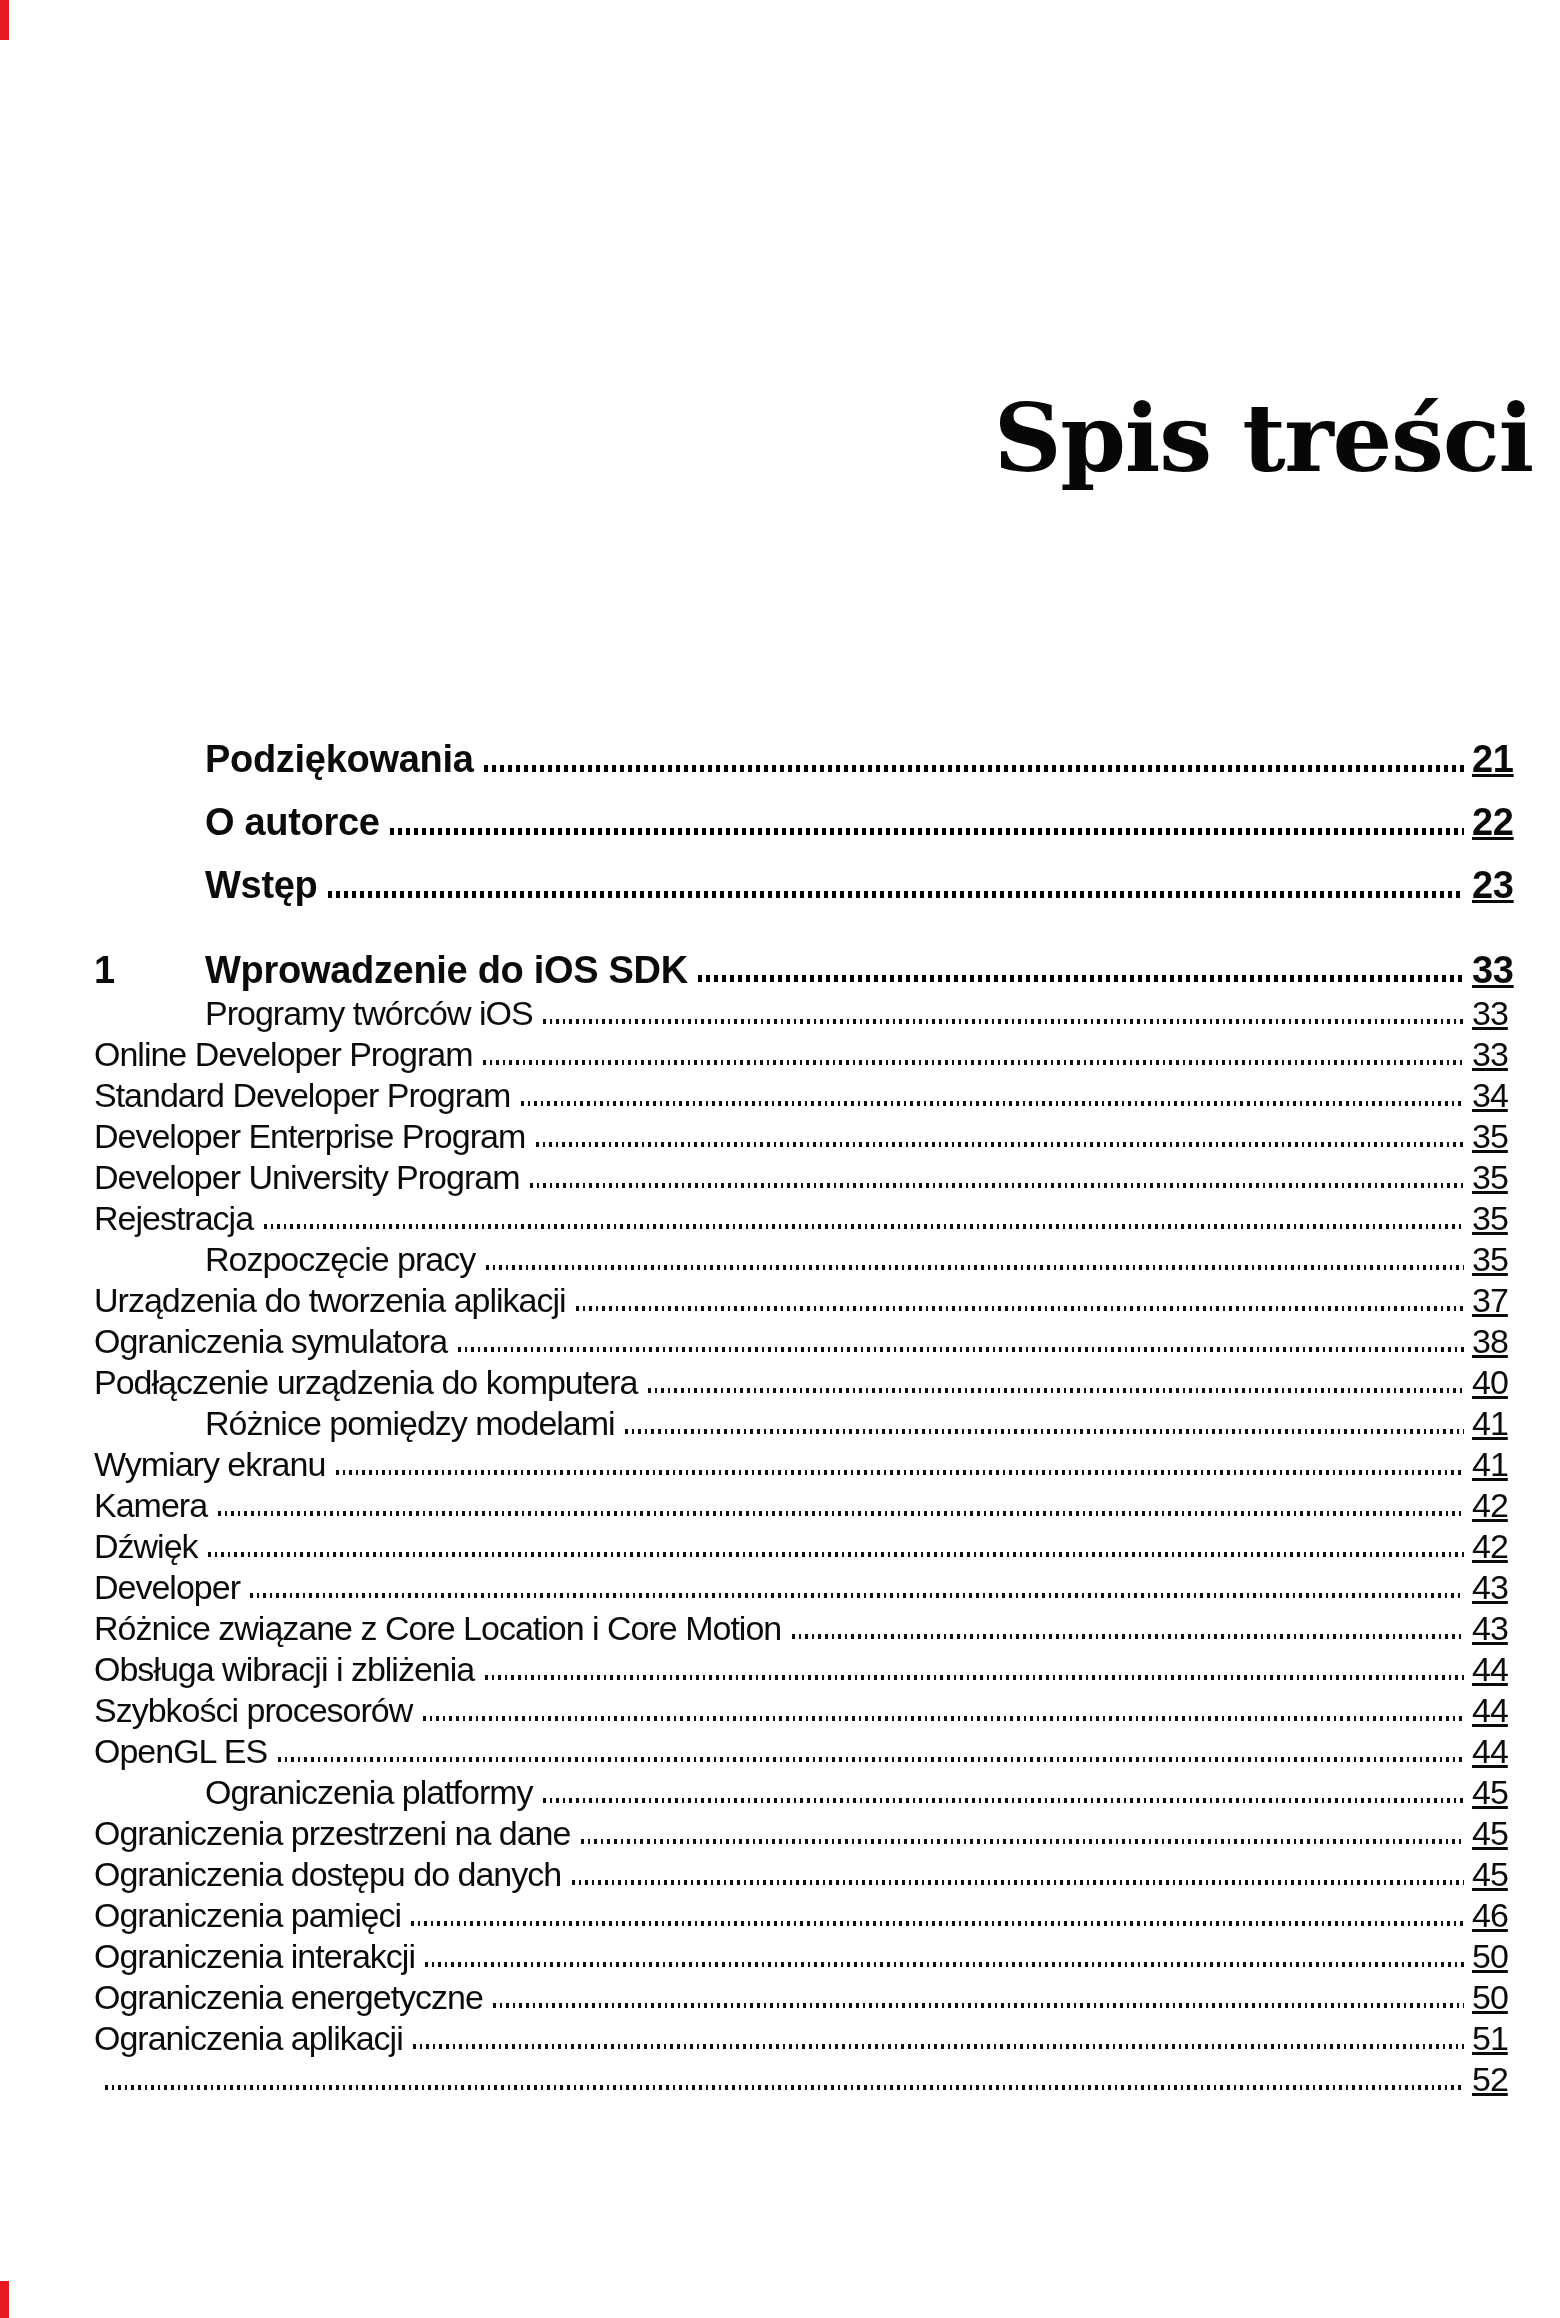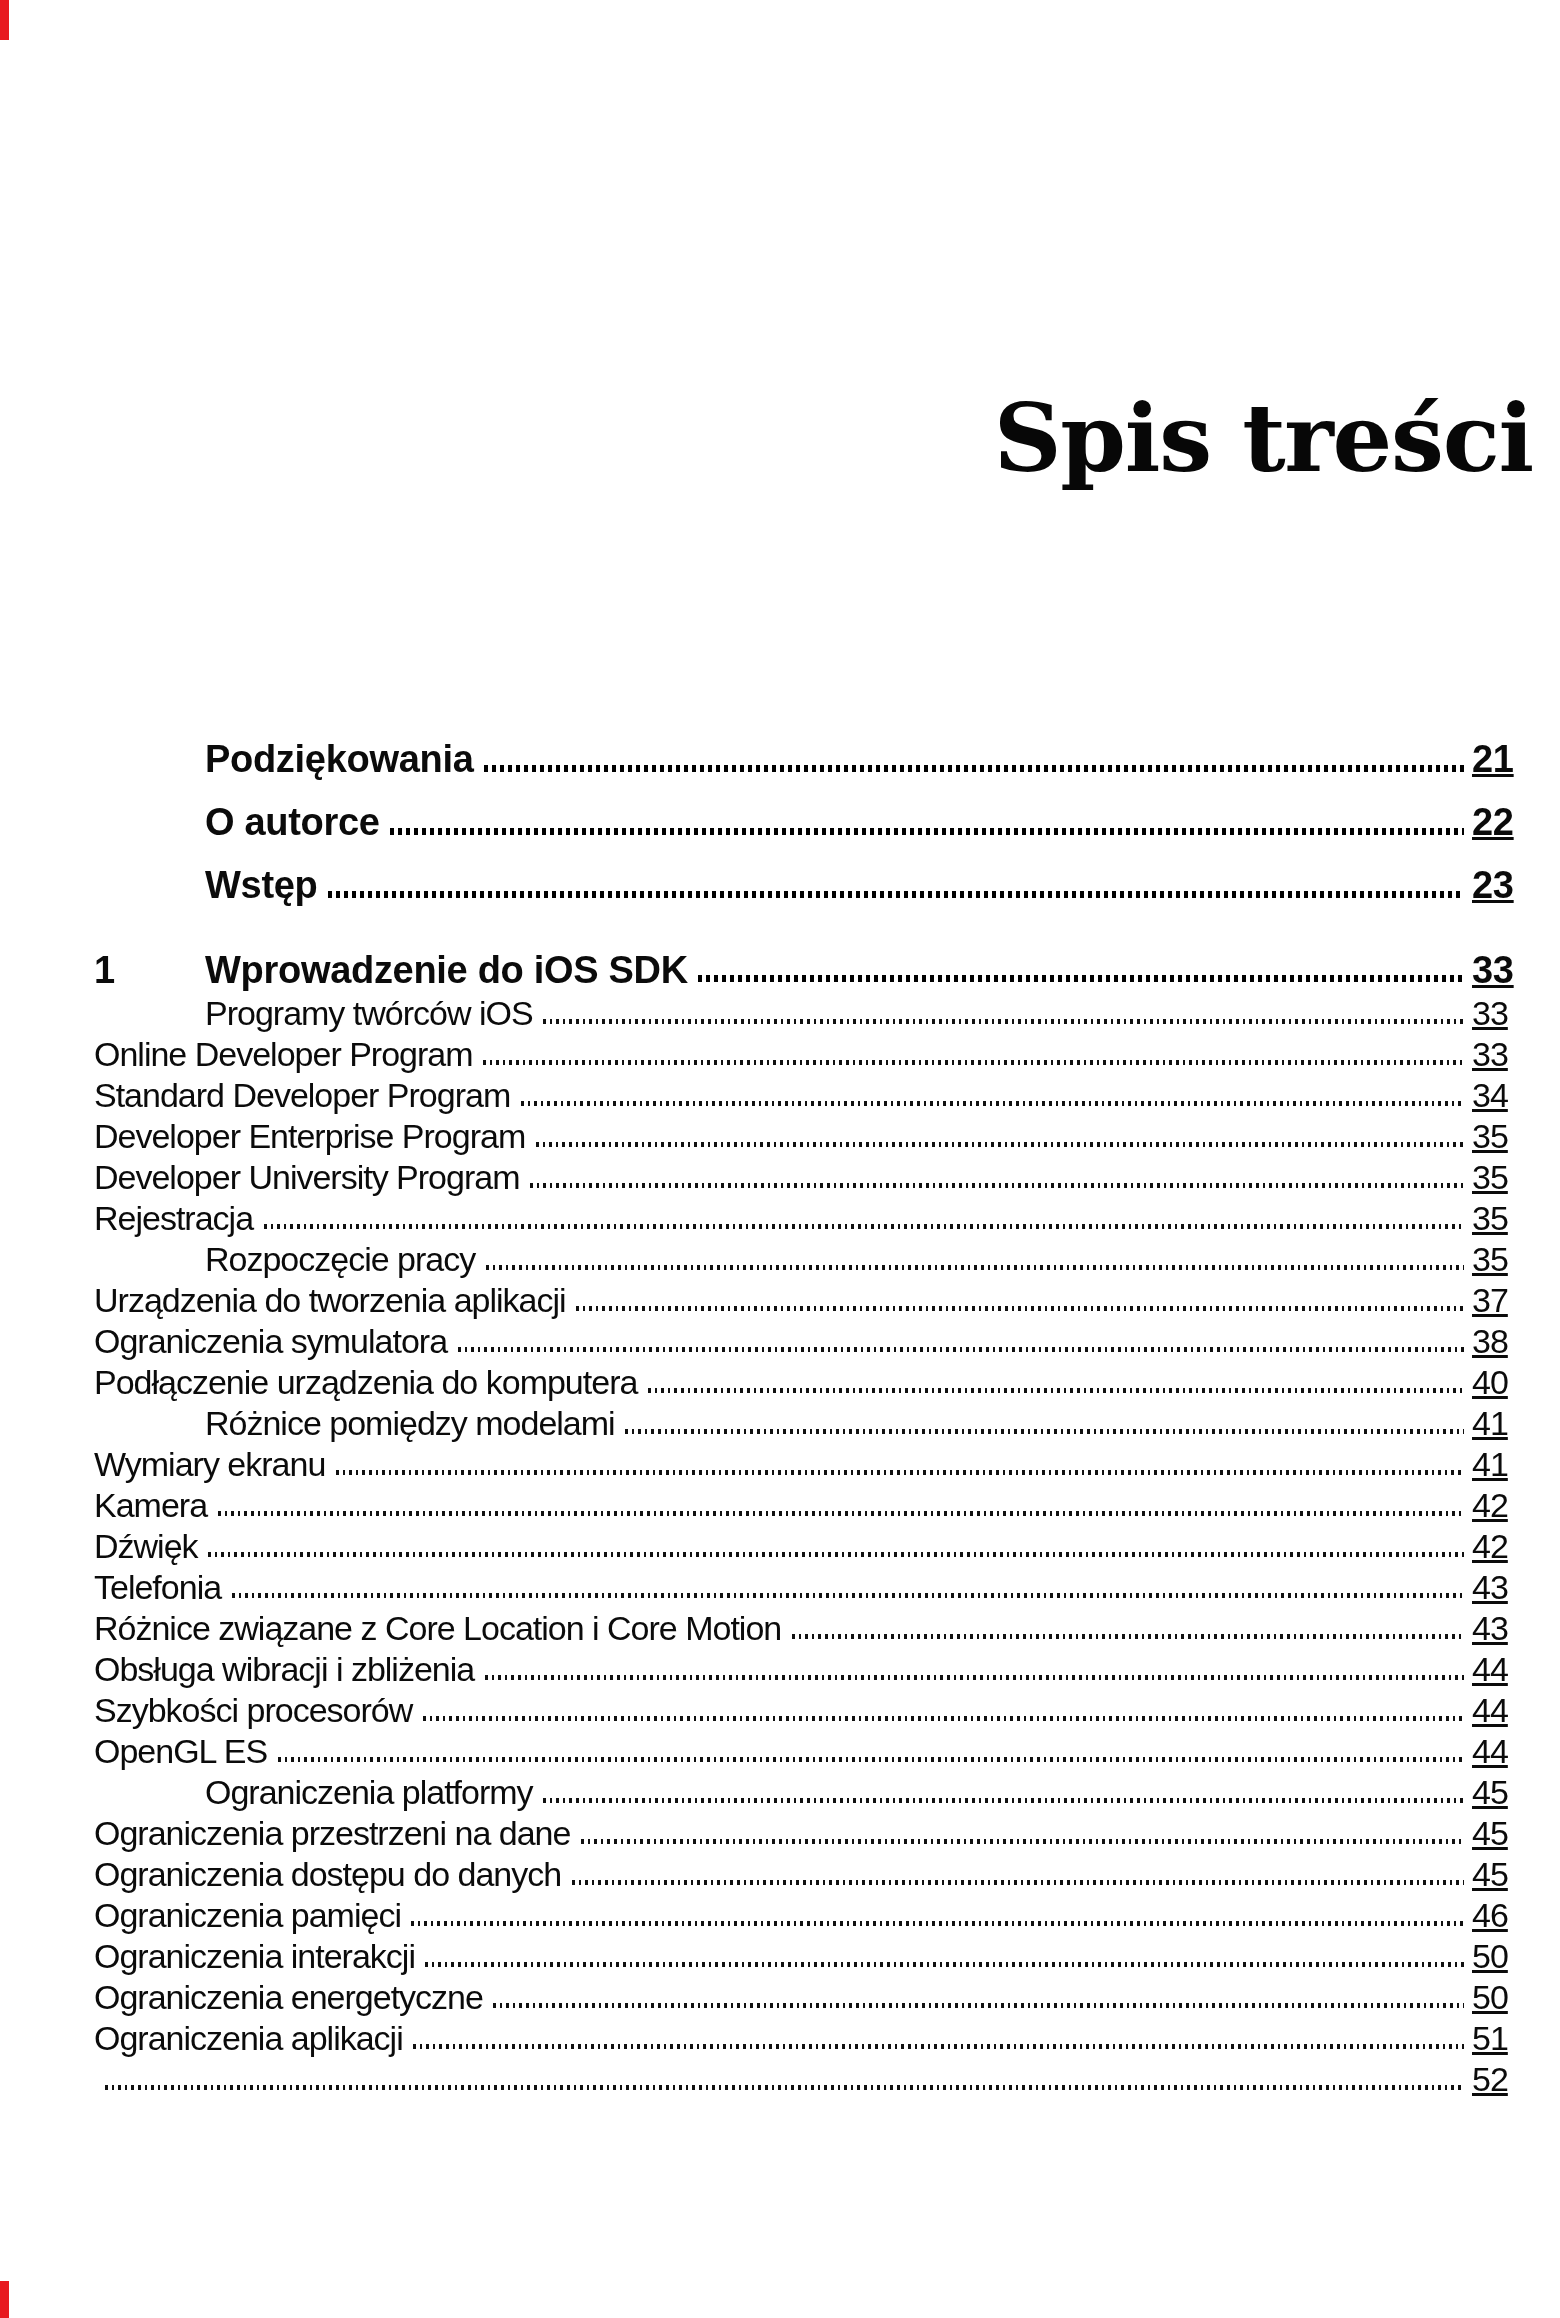--- a/index.html
+++ b/index.html
@@ -200,21 +200,21 @@
           <span class="label">Kamera</span>
           <div class="leader"></div>
           <span class="pagenum">42</span>
         </div>
         <div class="row l2">
           <span class="label">Dźwięk</span>
           <div class="leader"></div>
           <span class="pagenum">42</span>
         </div>
         <div class="row l2">
-          <span class="label">Telefonia</span>
+          <span class="label">Developer</span>
           <div class="leader"></div>
           <span class="pagenum">43</span>
         </div>
         <div class="row l2">
           <span class="label">Różnice związane z Core Location i Core Motion</span>
           <div class="leader"></div>
           <span class="pagenum">43</span>
         </div>
         <div class="row l2">
           <span class="label">Obsługa wibracji i zbliżenia</span>

